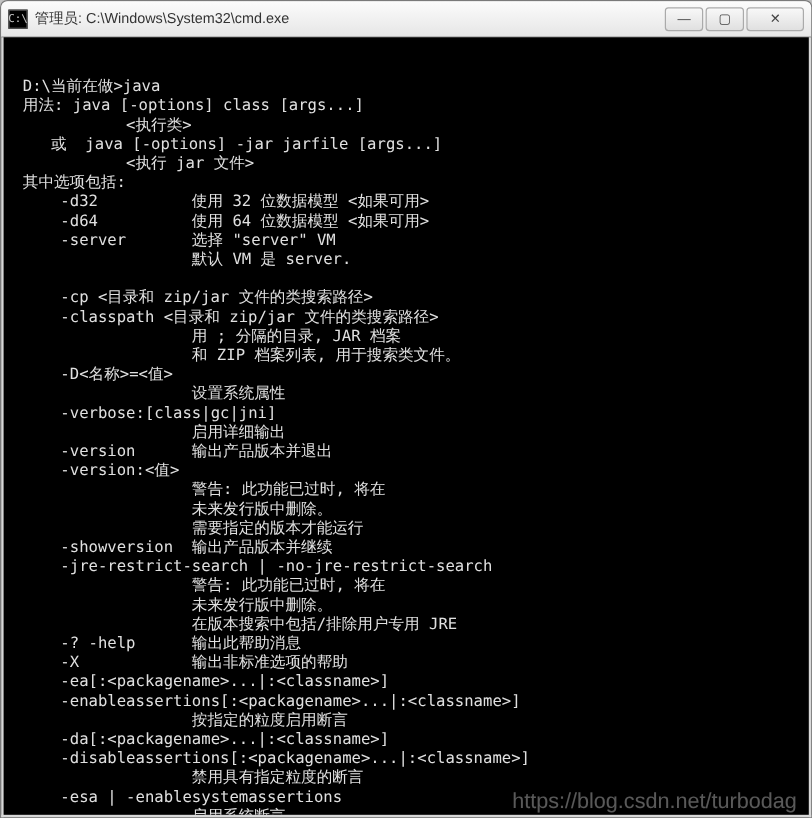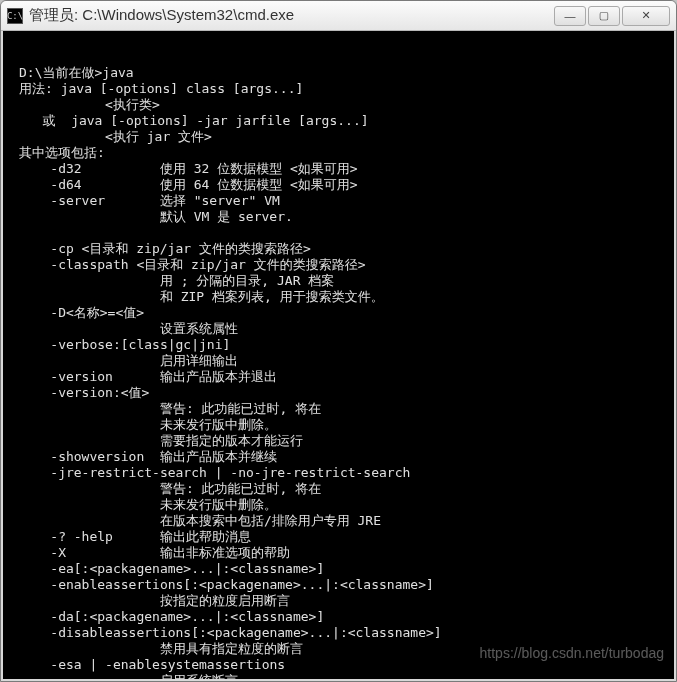--- a/index.html
+++ b/index.html
@@ -41,21 +41,21 @@
       margin-right: 6px;
       display: flex;
       align-items: center;
       justify-content: center;
       font-size: 9px;
       color: #ccc;
       font-family: monospace;
     }
     .titlebar-title {
       flex: 1;
-      font-size: 15px;
+      font-size: 12px;
       color: #333;
     }
     .window-controls {
       display: flex;
       gap: 2px;
     }
     .win-btn {
       width: 32px;
       height: 20px;
       border: 1px solid #aaa;
@@ -85,24 +85,24 @@
       border: 2px solid #d8d8d8;
       border-top: none;
       position: relative;
     }
     .terminal-content {
       white-space: pre;
       font-family: "NSimSun", "SimSun", "Consolas", monospace;
     }
     .watermark {
       position: absolute;
-      bottom: 18px;
+      bottom: 4px;
       right: 10px;
       color: rgba(255,255,255,0.35);
-      font-size: 14px;
+      font-size: 18px;
       font-family: Arial, sans-serif;
     }
   </style>
 </head>
 <body>
 
 <div class="window">
   <div class="titlebar">
     <div class="titlebar-icon">C:\</div>
     <div class="titlebar-title">管理员: C:\Windows\System32\cmd.exe</div>

